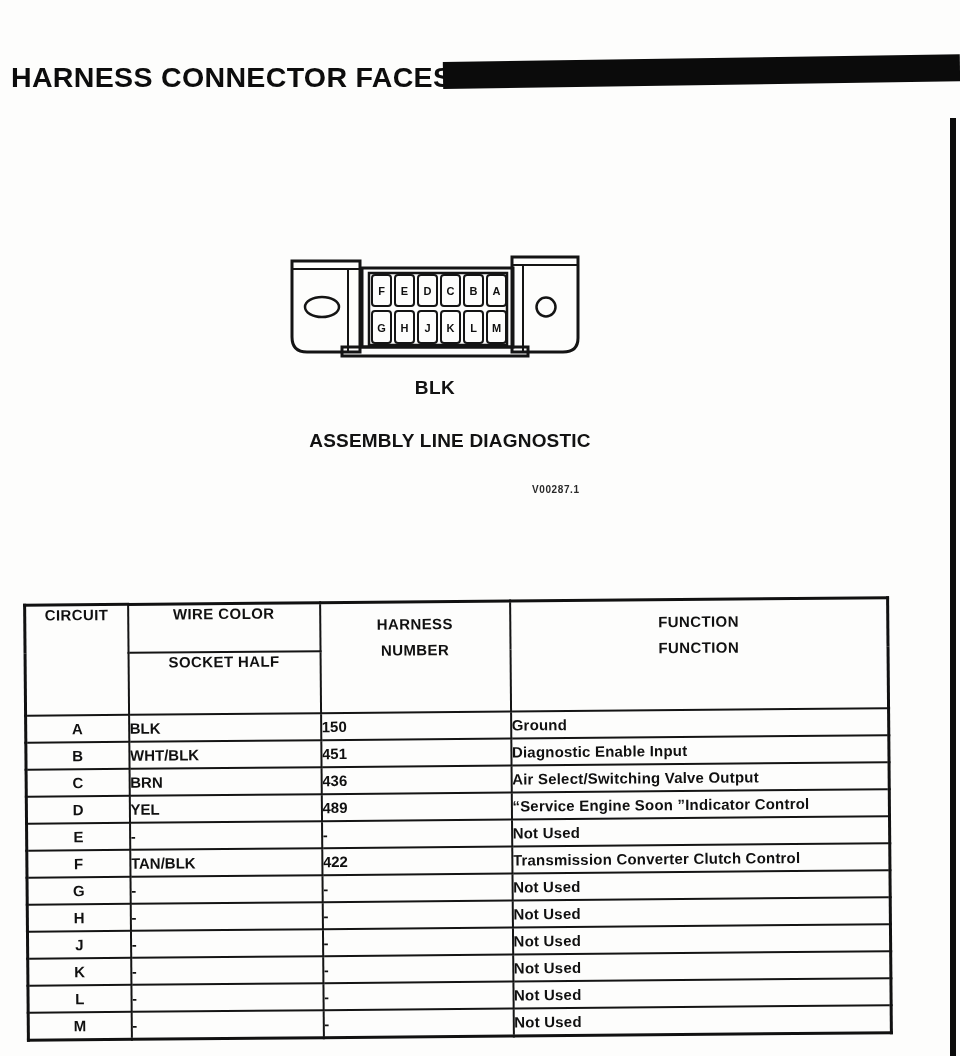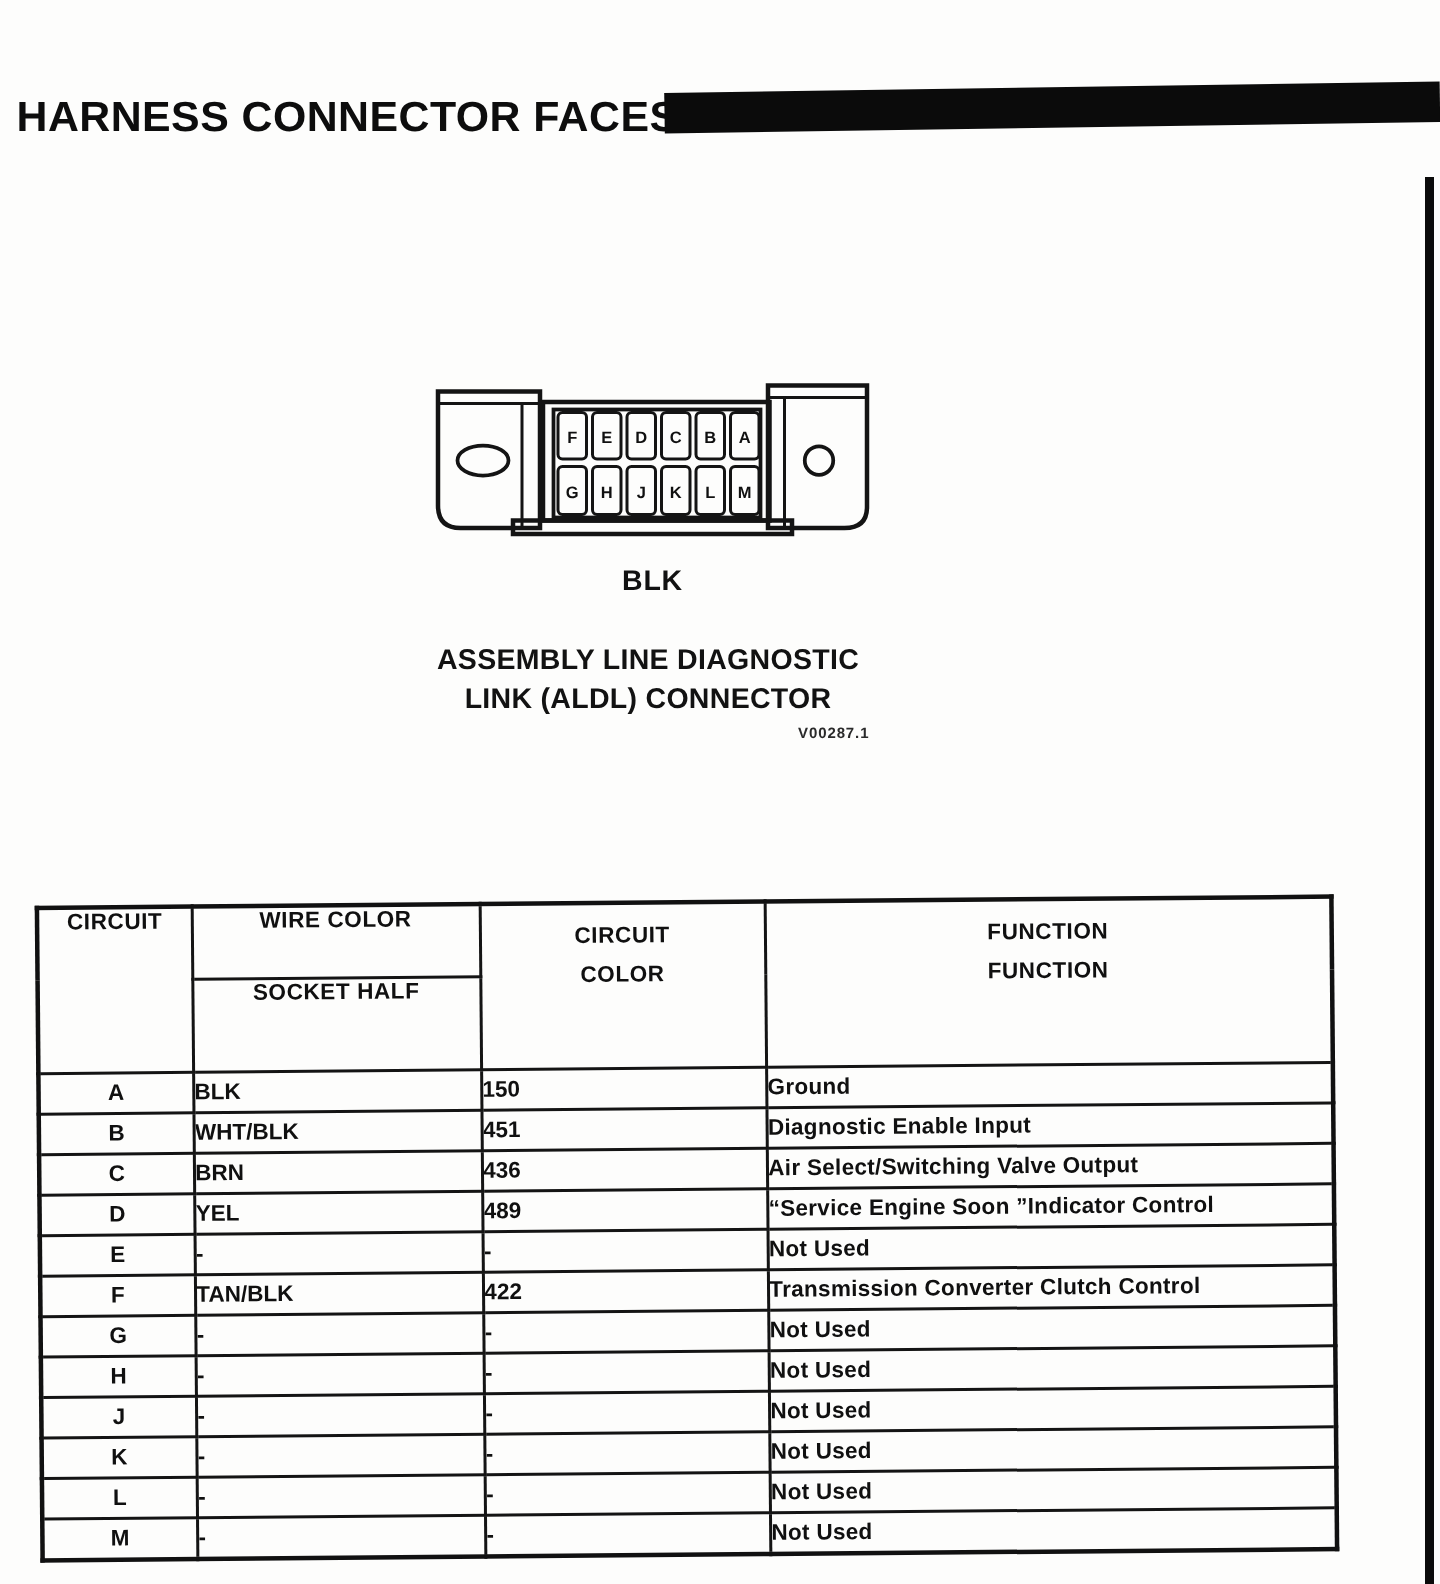--- a/index.html
+++ b/index.html
@@ -20,21 +20,21 @@
   }
   .right-rule{
     position:absolute;left:950px;top:118px;width:6px;height:938px;background:#0b0b0b;
   }
   .connector-wrap{position:absolute;left:285px;top:250px;width:300px;height:115px;}
   .blk-label{
     position:absolute;left:285px;top:377px;width:300px;text-align:center;
     font-size:19px;font-weight:bold;letter-spacing:.5px;
   }
   .caption{
-    position:absolute;left:256px;top:428px;width:352px;text-align:center;
+    position:absolute;left:274px;top:428px;width:352px;text-align:center;
     font-size:19px;font-weight:bold;line-height:26px;letter-spacing:.2px;
   }
   .fig-code{
     position:absolute;left:532px;top:484px;
     font-size:10px;font-weight:bold;letter-spacing:.6px;color:#2a2a2a;
   }
   .pinout{
     position:absolute;left:25px;top:600px;
     border-collapse:collapse;table-layout:fixed;
     transform:rotate(-0.5deg);transform-origin:center;
@@ -111,37 +111,36 @@
       <text x="165.5" y="82" font-size="11" text-anchor="middle">K</text>
       <text x="188.5" y="82" font-size="11" text-anchor="middle">L</text>
       <text x="211.5" y="82" font-size="11" text-anchor="middle">M</text>
     </g>
   </svg>
 </div>
 
 <div class="blk-label">BLK</div>
 <div class="caption">
   <div>ASSEMBLY LINE DIAGNOSTIC</div>
-  <div>LINK (ALDL) CONNECTOR</div>
 </div>
 <div class="fig-code">V00287.1</div>
 
 <table class="pinout">
   <colgroup>
     <col style="width:103px">
       <col style="width:192px">
       <col style="width:190px">
       <col style="width:378px">
   </colgroup>
   <thead>
     <tr>
       <th rowspan="2" class="th-cavity">CIRCUIT</th>
       <th class="th-wire">WIRE COLOR</th>
       <th rowspan="2">
-          <div class="th-stack">CIRCUIT COLOR</div>
+          <div class="th-stack">HARNESS NUMBER</div>
         </th>
       <th rowspan="2">
           <div class="th-stack">FUNCTION FUNCTION</div>
         </th>
     </tr>
     <tr>
       <th class="th-socket">SOCKET HALF</th>
     </tr>
   </thead>
   <tbody>

